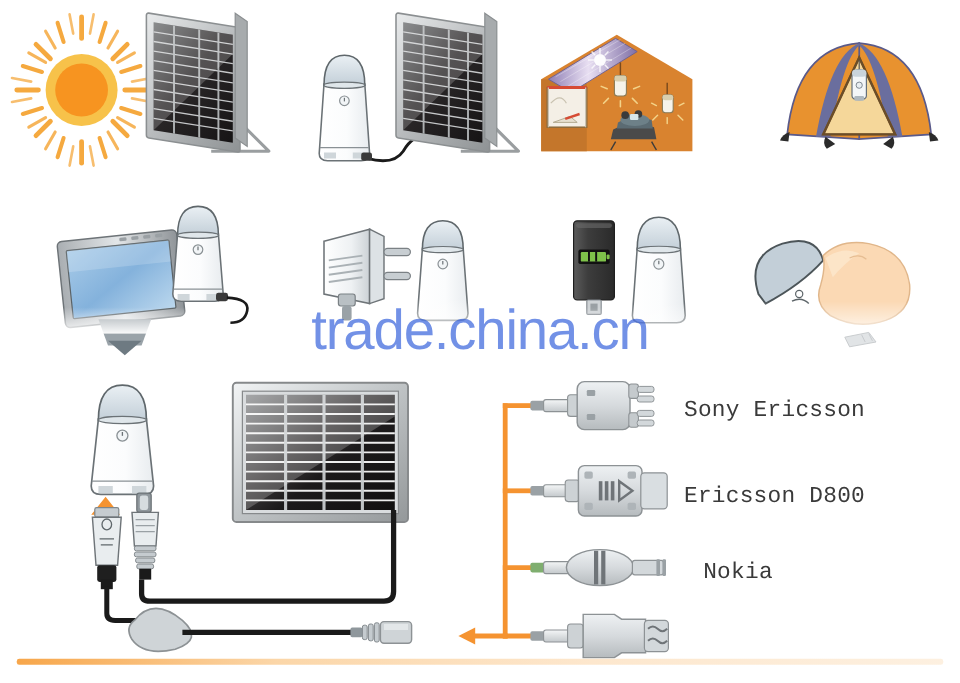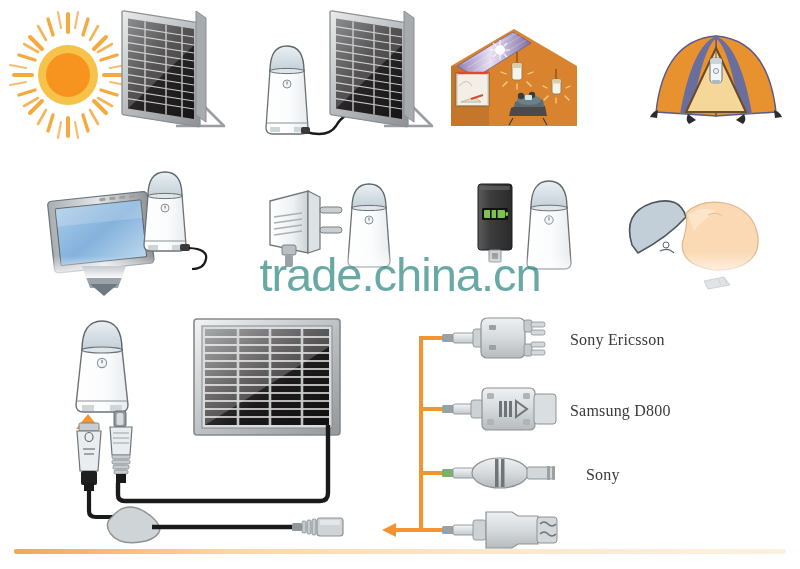--- a/index.html
+++ b/index.html
@@ -22,43 +22,43 @@
   #row-bottom{top:305px;height:264px;}
 
   
   #watermark{
     position:absolute;
     left:0; top:247px; width:800px;
     text-align:center;
     font-family:"Liberation Sans", sans-serif;
     font-size:47px;
     letter-spacing:-1px;
-    color:#0f766e;
+    color:#1d4ed8;
     opacity:.62;
     pointer-events:none;
     user-select:none;
     z-index:40;
     white-space:nowrap;
   }
 
   
   #bottom-rule{
     position:absolute;
     left:14px; top:549px;
     width:772px; height:5px;
     background:linear-gradient(to right,#f7a64a 0%,#fbd6a8 28%,#fde7cd 62%,#fdf0e0 100%);
     border-radius:2px;
     z-index:5;
   }
 
   
   .conn-label{
     position:absolute;
-    font-family:Liberation Serif, serif;
-    font-size:16px;
+    font-family:Liberation Mono, monospace;
+    font-size:19px;
     color:#3a3a3a;
     white-space:nowrap;
     letter-spacing:.2px;
   }
 
   svg{display:block;overflow:visible;}
 </style>
 </head>
 <body>
 
@@ -685,19 +685,19 @@
           <rect x="31" y="-10" width="13" height="20" rx="2.5" fill="#cdd2d5" stroke="#8d9295" stroke-width=".9"></rect>
           <path d="M44 -18 L70 -18 L76 -14 L96 -14 L96 14 L76 14 L70 18 L44 18 Z" fill="url(#cnG)" stroke="#8d9295" stroke-width="1.2"></path>
           <rect x="95" y="-13" width="20" height="26" rx="3" fill="#d3d8db" stroke="#8d9295" stroke-width="1"></rect>
           <path d="M98 -6 q4 -4 8 0 q4 4 8 0" fill="none" stroke="#6f7478" stroke-width="1.6"></path>
           <path d="M98 4 q4 -4 8 0 q4 4 8 0" fill="none" stroke="#6f7478" stroke-width="1.6"></path>
         </g>
       </svg>
     </div>
 
     <div class="conn-label" style="left:570px;top:26px;">Sony Ericsson</div>
-    <div class="conn-label" style="left:570px;top:97px;">Samsung D800</div>
-    <div class="conn-label" style="left:586px;top:161px;">Sony</div>
+    <div class="conn-label" style="left:570px;top:97px;">Ericsson D800</div>
+    <div class="conn-label" style="left:586px;top:161px;">Nokia</div>
   </div>
 
   <div id="bottom-rule"></div>
 
 </div>
 
 </body></html>

